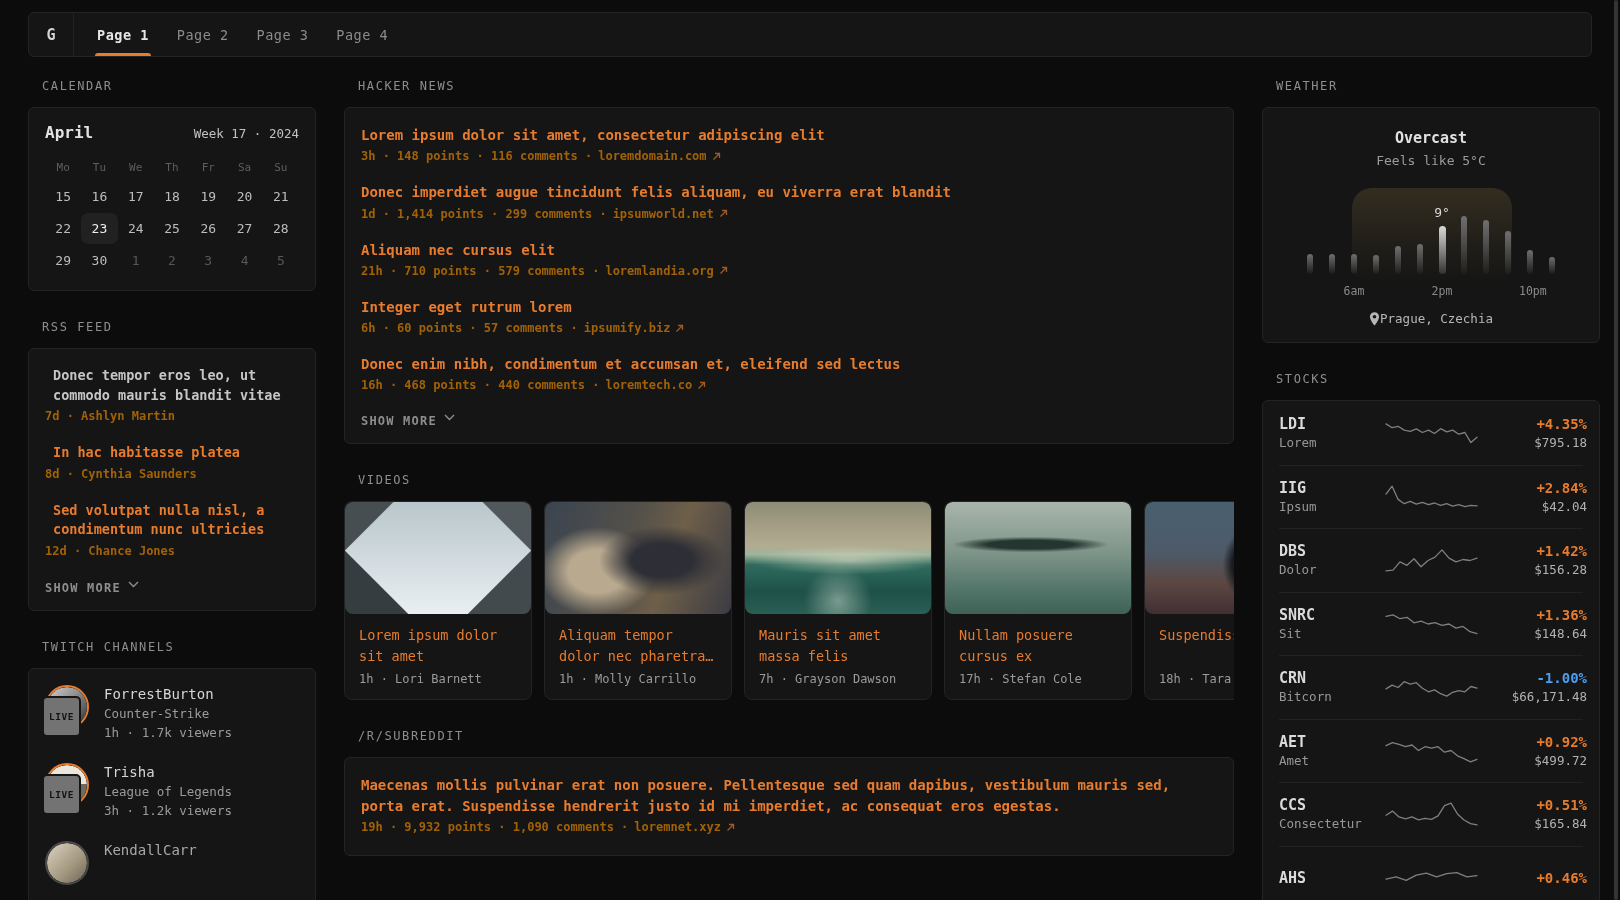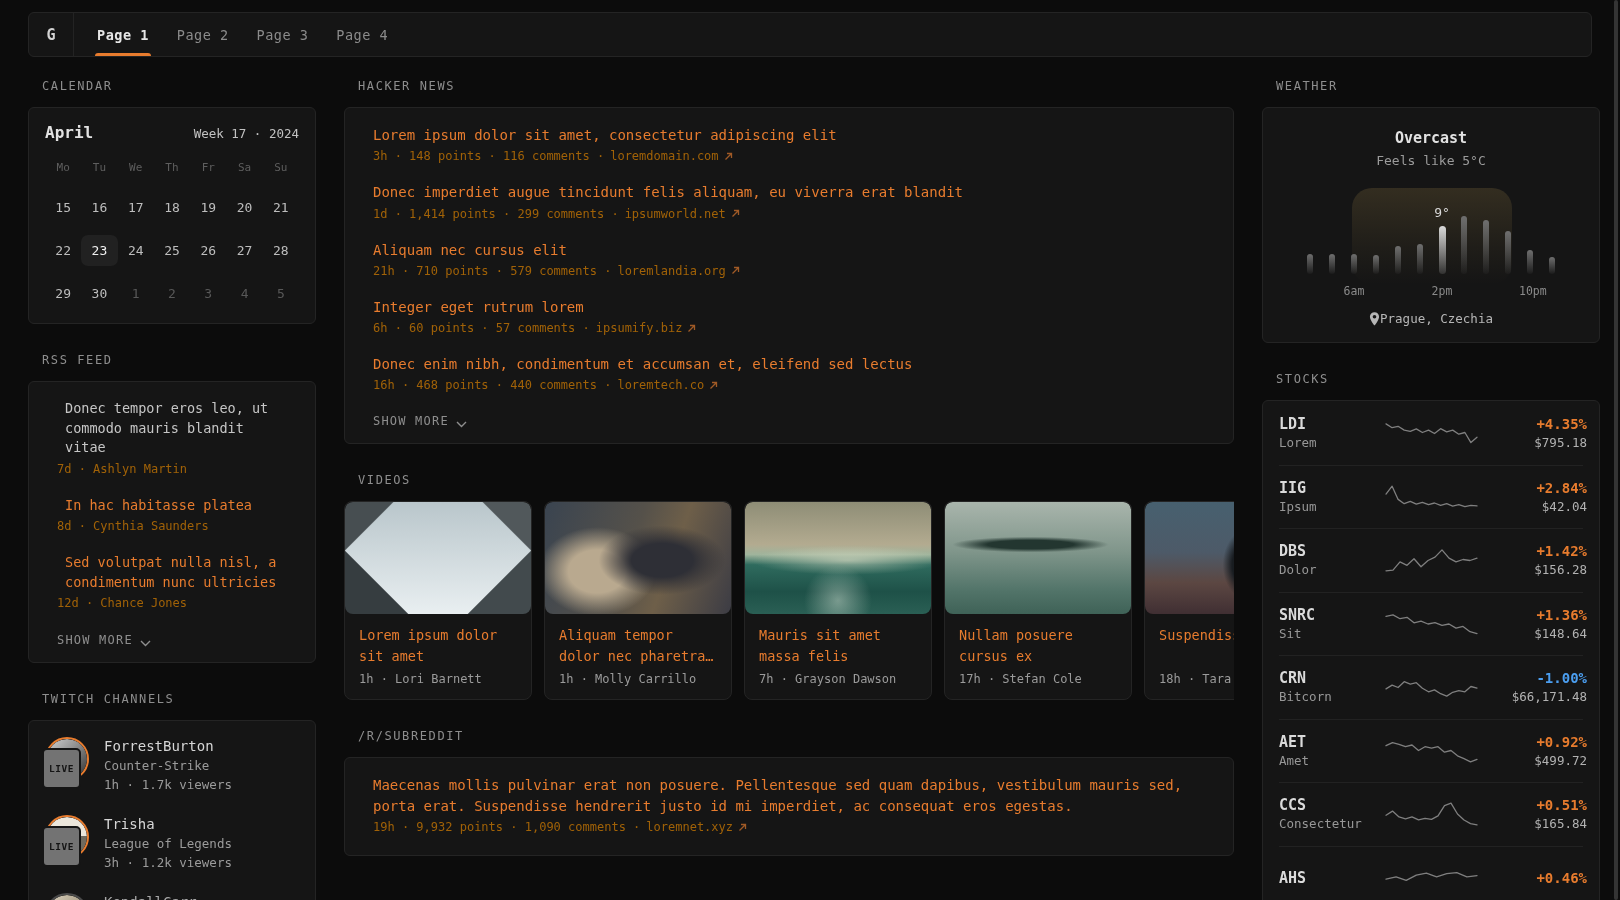--- a/index.html
+++ b/index.html
@@ -59,38 +59,38 @@
   .section{ margin-bottom:28px; }
   .card{
     background:var(--card); border:1px solid var(--card-border); border-radius:6px;
   }
 
   
   .cal-card{ padding:15px 16px 14px; }
   .cal-head{ display:flex; justify-content:space-between; align-items:baseline; margin-bottom:14px; }
   .cal-month{ color:#e2e2e2; font-size:16px; font-weight:bold; }
   .cal-week{ color:#c2c2c2; font-size:12.5px; }
-  .cal-grid{ display:grid; grid-template-columns:repeat(7,1fr); row-gap:12px; }
+  .cal-grid{ display:grid; grid-template-columns:repeat(7,1fr); row-gap:1px; }
   .cal-wd{ color:var(--txt-dim); font-size:11px; text-align:center; height:24px; line-height:24px; }
   .cal-day{
     color:#bdbdbd; font-size:13px; text-align:center; height:31px; line-height:31px;
     border-radius:7px;
   }
   .cal-day.dim{ color:#585858; }
   .cal-day.selected{ background:#212121; color:#efefef; }
 
   
-  .feed-card{ padding:17px 28px 15px; }
+  .feed-card{ padding:17px 16px 15px;font-weight:bold; }
   .feed-item{ margin-bottom:19px; }
   .feed-title{ color:var(--accent); font-size:14px; line-height:1.45; cursor:pointer; }
   .feed-title.muted{ color:#c6c6c6; }
   .feed-meta{ color:#a16207; font-size:12px; margin-top:4px; display:flex; align-items:center; white-space:nowrap; overflow:hidden; }
   .ext-arrow{ margin-left:5px; color:var(--accent-dim); flex:0 0 auto; }
   .show-more{
-    display:inline-flex; align-items:flex-end; gap:7px; color:#8e8e8e; font-size:12px;
+    display:inline-flex; align-items:flex-start; gap:7px; color:#8e8e8e; font-size:12px;
     letter-spacing:1.2px; cursor:pointer; margin-top:3px;
   }
   .chev{ color:#8e8e8e; }
 
   
   .rss-card .feed-title{ font-size:13.5px;margin-left:8px; }
   .rss-card .feed-item{ margin-bottom:20px; }
 
   
   .twitch-card{ padding:16px; }

